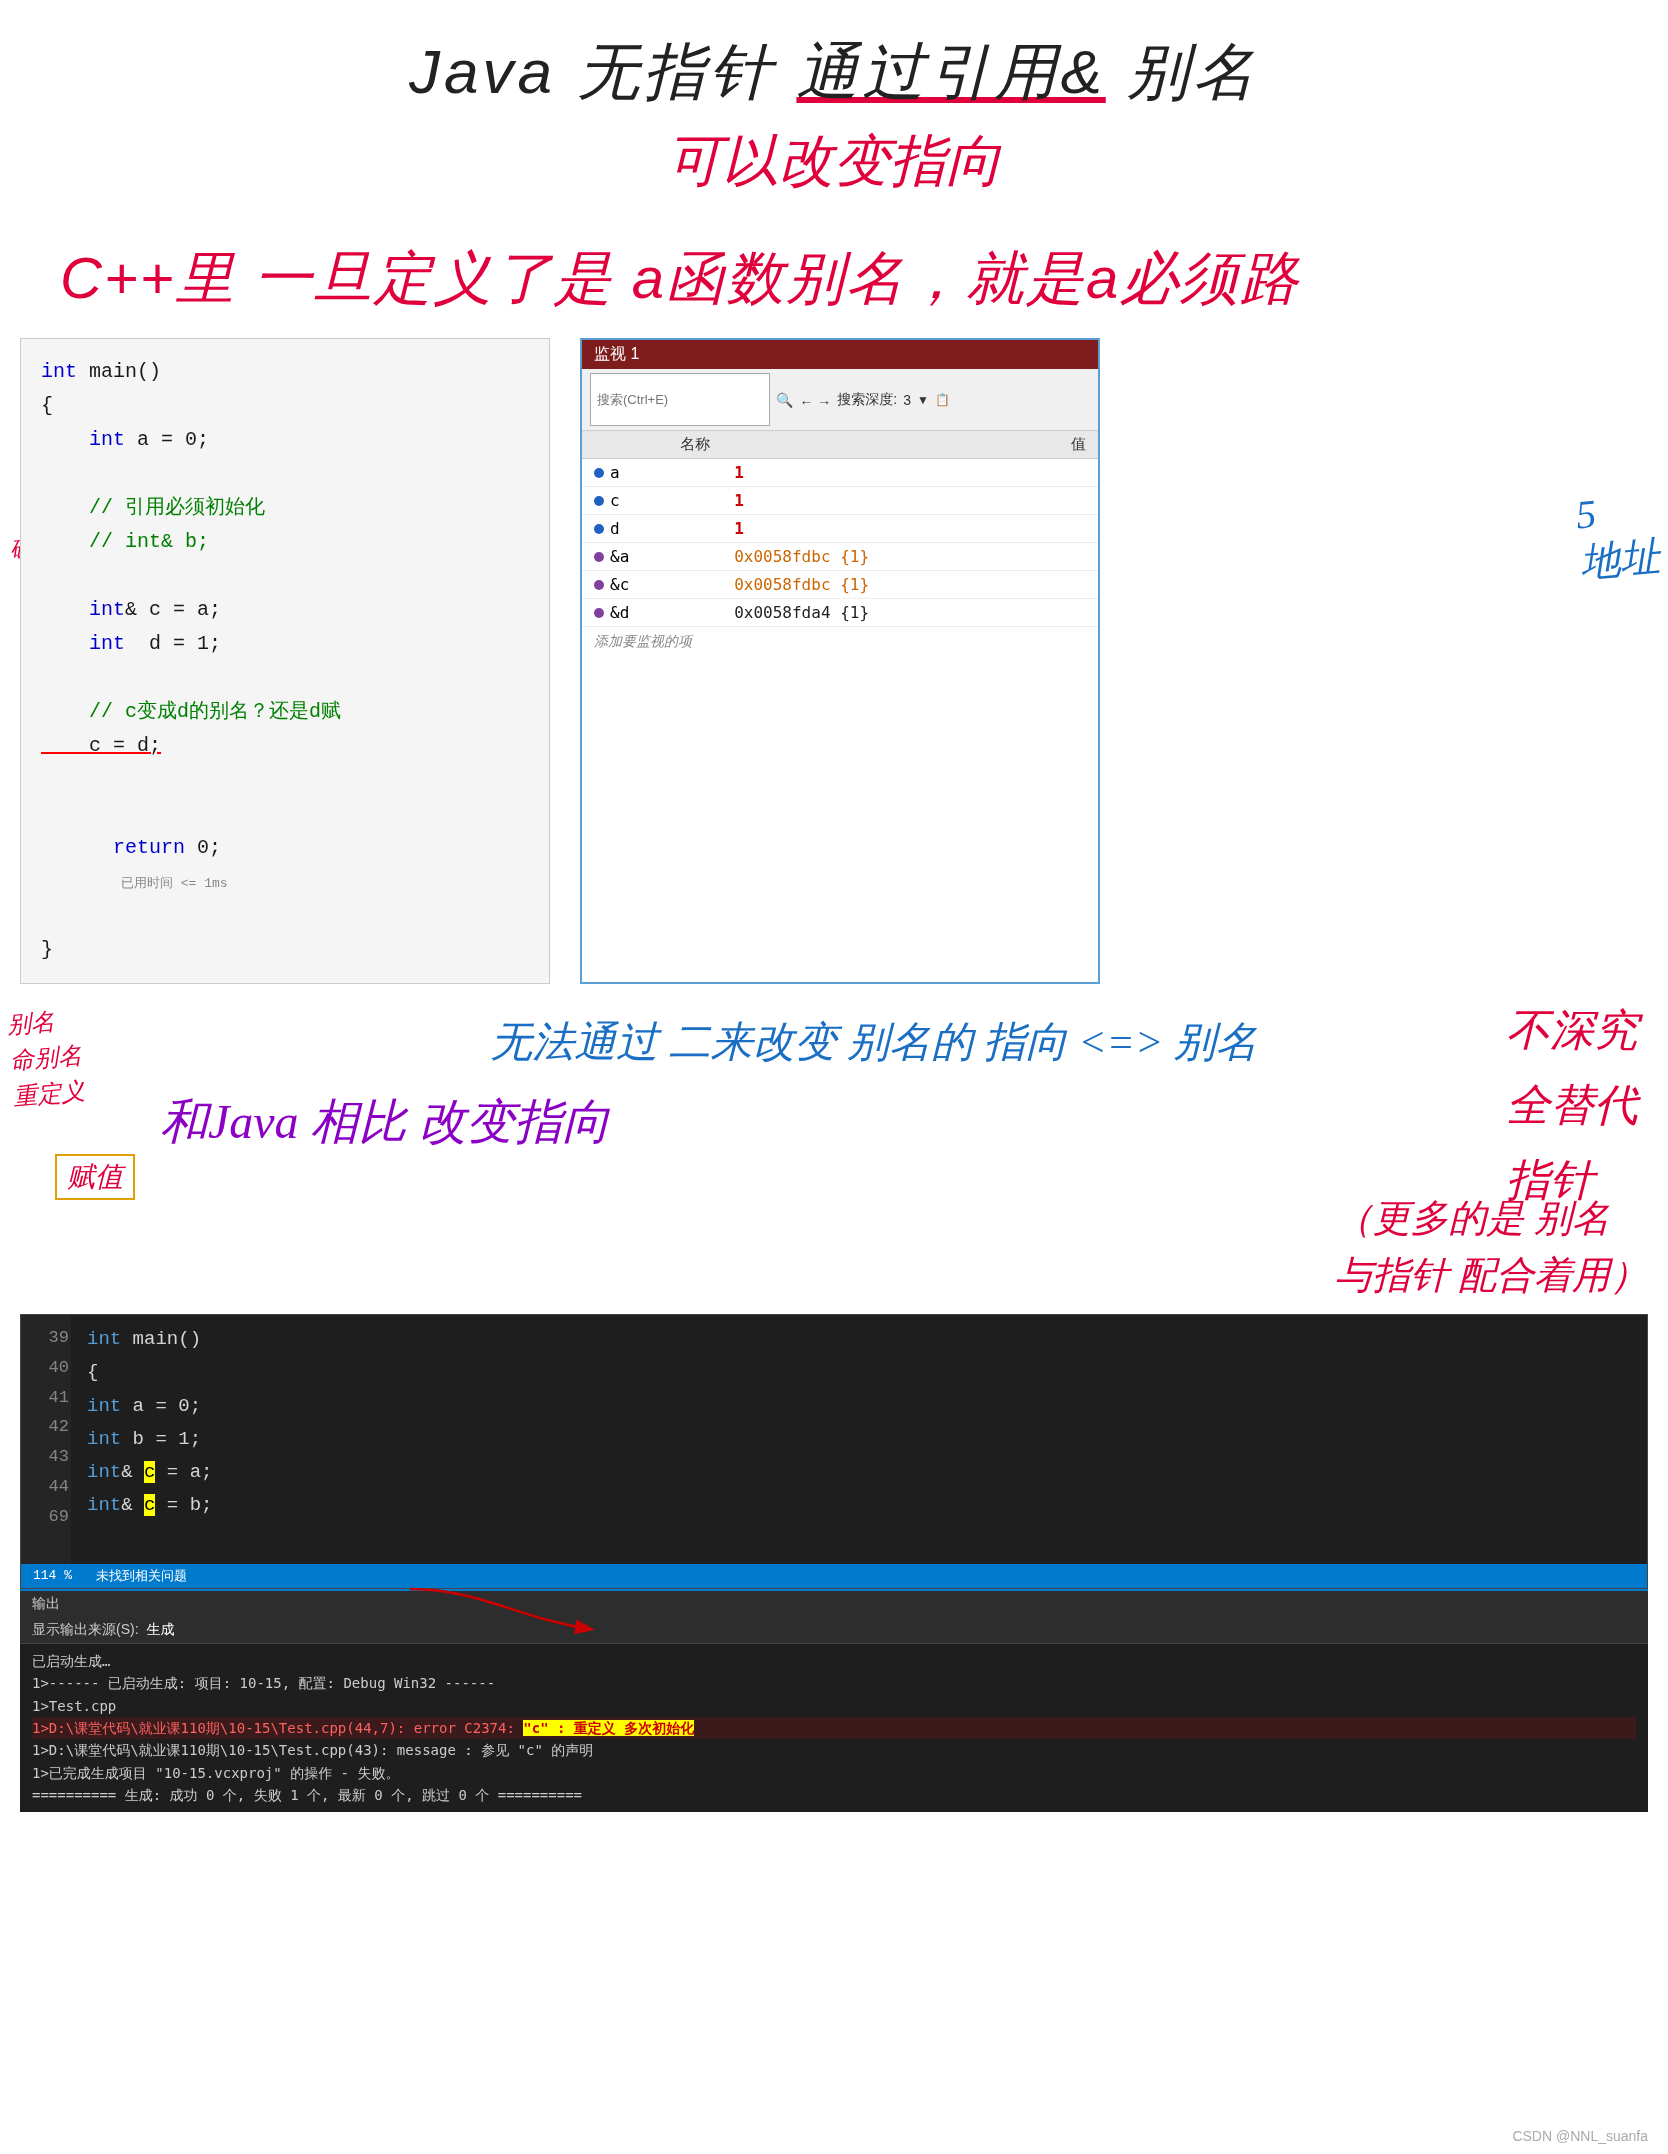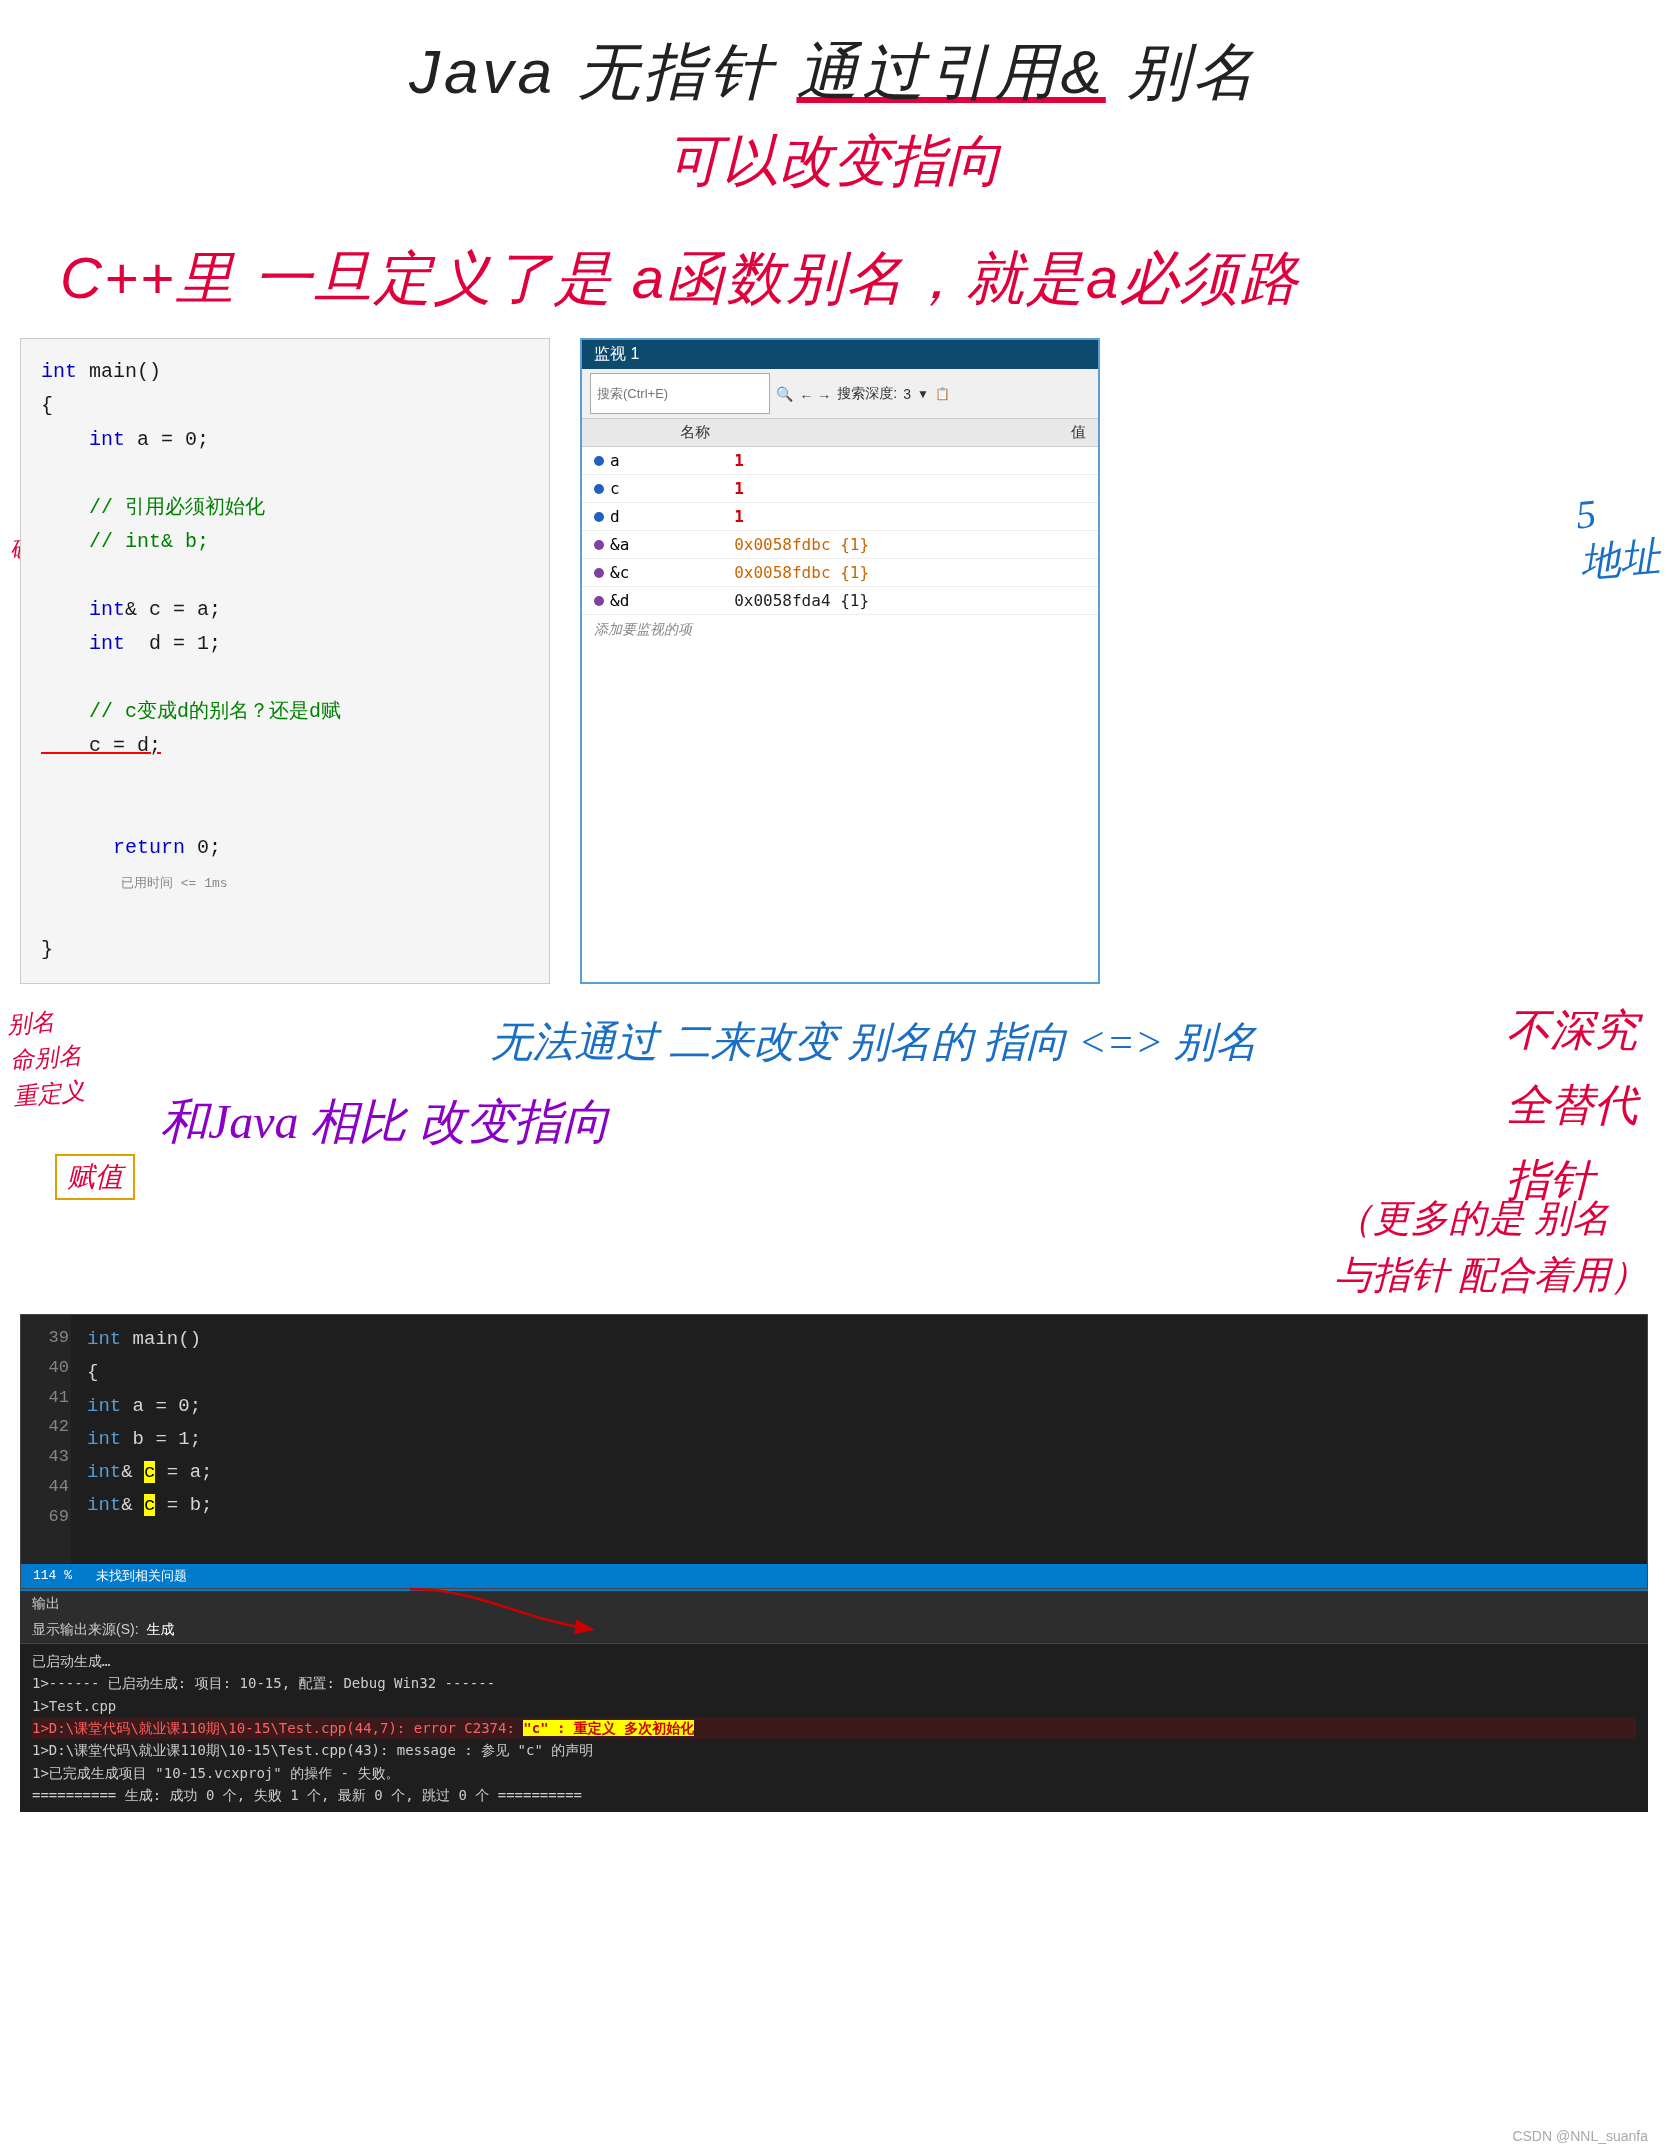--- a/index.html
+++ b/index.html
@@ -78,39 +78,39 @@
 
     
     .monitor-window {
       background: #fff;
       border: 2px solid #5a9fd4;
       width: 520px;
       margin-left: 30px;
       flex-shrink: 0;
     }
     .monitor-titlebar {
-      background: #0c4a6e;
+      background: #7f1d1d;
       color: #fff;
       padding: 4px 12px;
       font-size: 16px;
       font-family: 'Microsoft YaHei', Arial, sans-serif;
     }
     .monitor-toolbar {
       background: #f0f0f0;
       border-bottom: 1px solid #ccc;
       padding: 4px 8px;
       display: flex;
       align-items: center;
       gap: 6px;
       font-size: 14px;
       color: #333;
     }
     .monitor-toolbar input {
       border: 1px solid #aaa;
-      padding: 12px 6px;
+      padding: 18px 6px;
       font-size: 13px;
       width: 180px;
       background: #fff;
     }
     .monitor-table {
       width: 100%;
       border-collapse: collapse;
       font-size: 16px;
       font-family: 'Consolas', monospace;
     }

